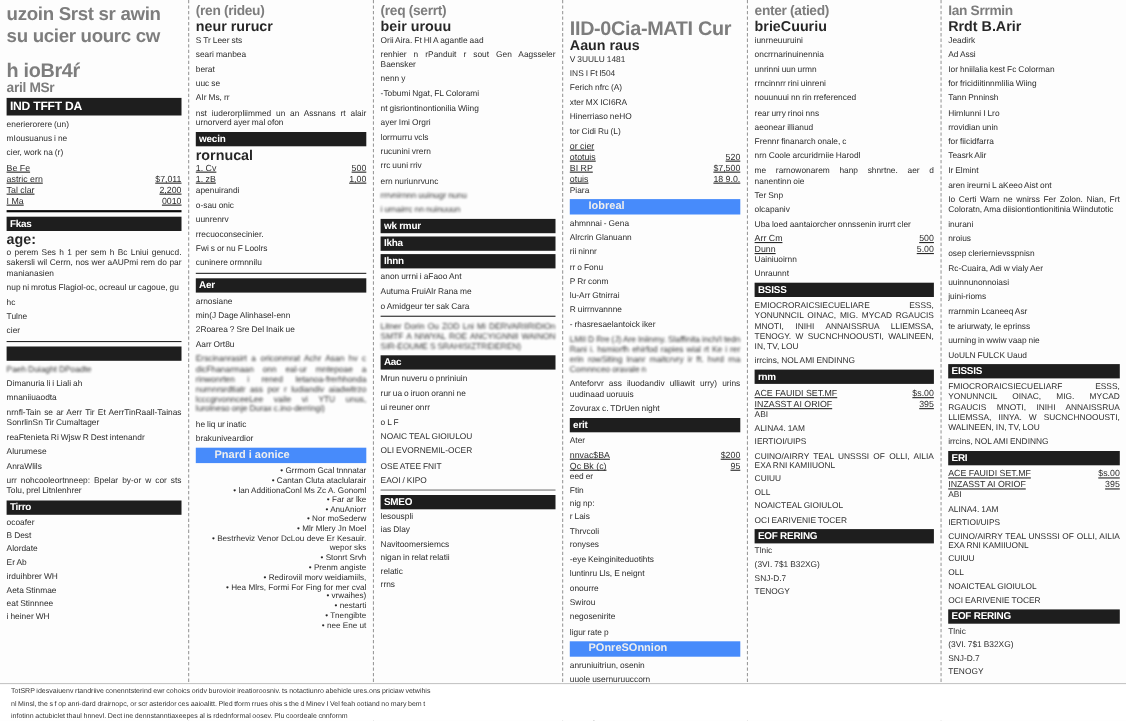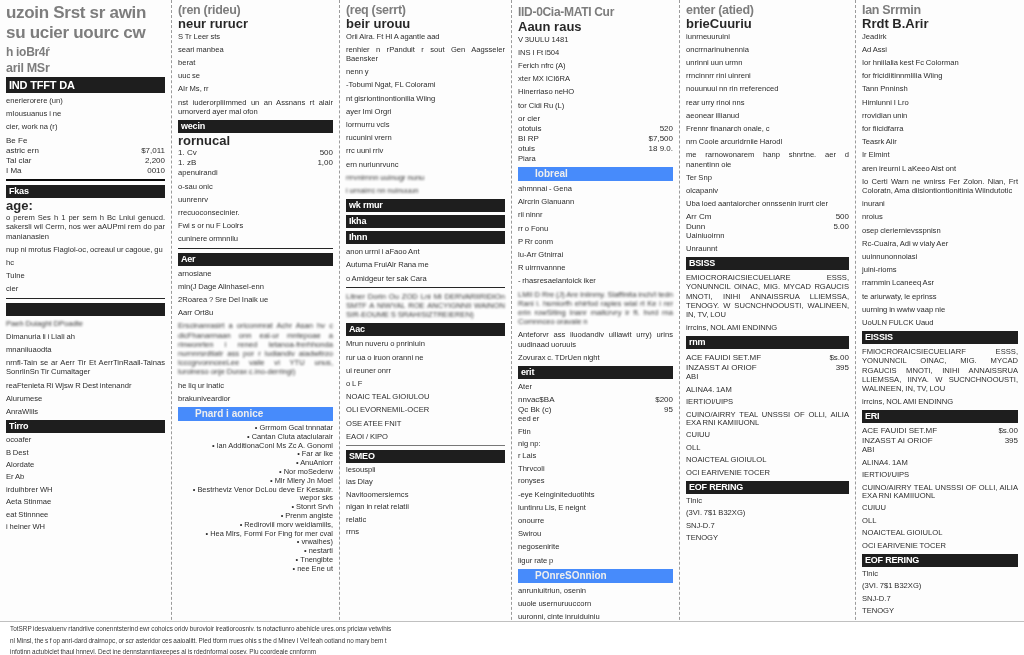--- a/index.html
+++ b/index.html
@@ -32,21 +32,21 @@
   .c1{width:172px;}
   .c2{width:168px;}
   .c3{width:172px;}
   .c4{width:168px;}
   .c5{width:176px;}
   .c6{width:168px;}
   .ttl{
     font-weight:bold;font-size:12.5px;line-height:13px;
     letter-spacing:-.3px;margin:0 0 2px 0;color:#737373;
   }
-  .ttl.big{font-size:12px;line-height:16px;}
+  .ttl.big{font-size:18px;line-height:16px;margin-top:14px;}
   .ttl.huge{font-size:17px;line-height:18px;}
   .sub{
     font-weight:bold;font-size:13px;line-height:10.5px;margin:0 0 2px 0;
   }
   .p{
     font-size:7.6px;line-height:9.2px;margin:0 0 4px 0;
     text-align:justify;word-spacing:-.3px;
   }
   .p.tight{line-height:8.4px;}
   .bar{
@@ -54,21 +54,21 @@
     font-size:9px;line-height:11px;padding:1px 3px;margin:0 0 3px 0;
     letter-spacing:-.2px;overflow:hidden;white-space:nowrap;
   }
   .bar.tall{font-size:11px;line-height:14px;}
   .bar.blank{color:transparent;}
   .rule{height:1px;background:#2a2a2a;margin:3px 0 4px 0;}
   .rule.thick{height:2px;background:#111;}
   .rule.thin{height:1px;background:#777;}
   .rowline{
     display:flex;justify-content:space-between;
-    font-size:8px;line-height:10px;
+    font-size:8px;line-height:10px;text-decoration:underline;
   }
   .num{font-variant-numeric:tabular-nums;}
   .smudge{
     filter:blur(0.6px);opacity:.92;
   }
   .smudge2{
     filter:blur(1.0px);opacity:.88;
   }
   .dark{
     background:#3b82f6;color:#e8e8e8;padding:2px 17px;margin:0 0 3px 0;
@@ -126,20 +126,21 @@
         <div class="p smudge">cier</div>
         <div class="rule"></div>
         <div class="bar smudge blank">&nbsp;</div>
         <div class="p smudge2">Paeh Duiaght DPoadte</div>
         <div class="p smudge">Dimanuria li i Liali ah</div>
         <div class="p smudge">mnaniiuaodta</div>
         <div class="p smudge">nrnfl-Tain se ar Aerr Tir Et AerrTinRaall-Tainas SonrlinSn Tir Cumaltager</div>
         <div class="p smudge">reaFtenieta Ri Wjsw R Dest  intenandr</div>
         <div class="p smudge">Alurumese</div>
         <div class="p smudge">AnraWlils</div>
+        <div class="p smudge">urr nohcooleortnneep: Bpelar by-or w cor sts Tolu, prel Litnlenhrer</div>
         <div class="bar smudge">Tirro</div>
         <div class="p tight smudge">ocoafer</div>
         <div class="p tight smudge">B Dest</div>
         <div class="p tight smudge">Alordate</div>
         <div class="p tight smudge">Er Ab</div>
         <div class="p tight smudge">irduihbrer WH</div>
         <div class="p tight smudge">Aeta Stinmae</div>
         <div class="p tight smudge">eat Stinnnee</div>
         <div class="p tight smudge">i heiner WH</div>
       </div>

